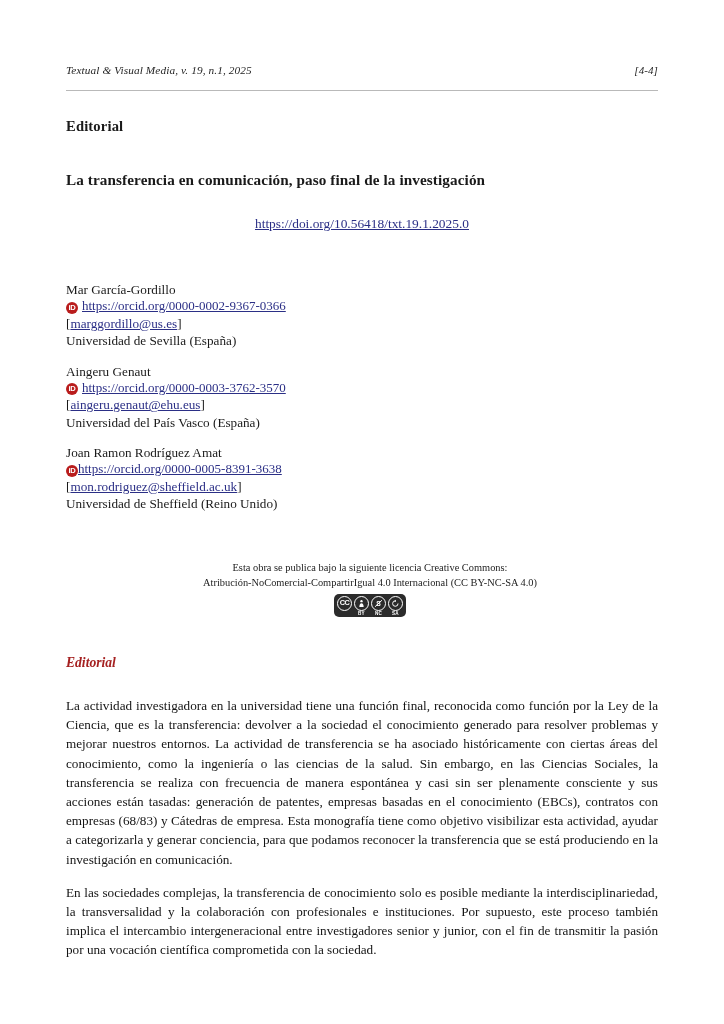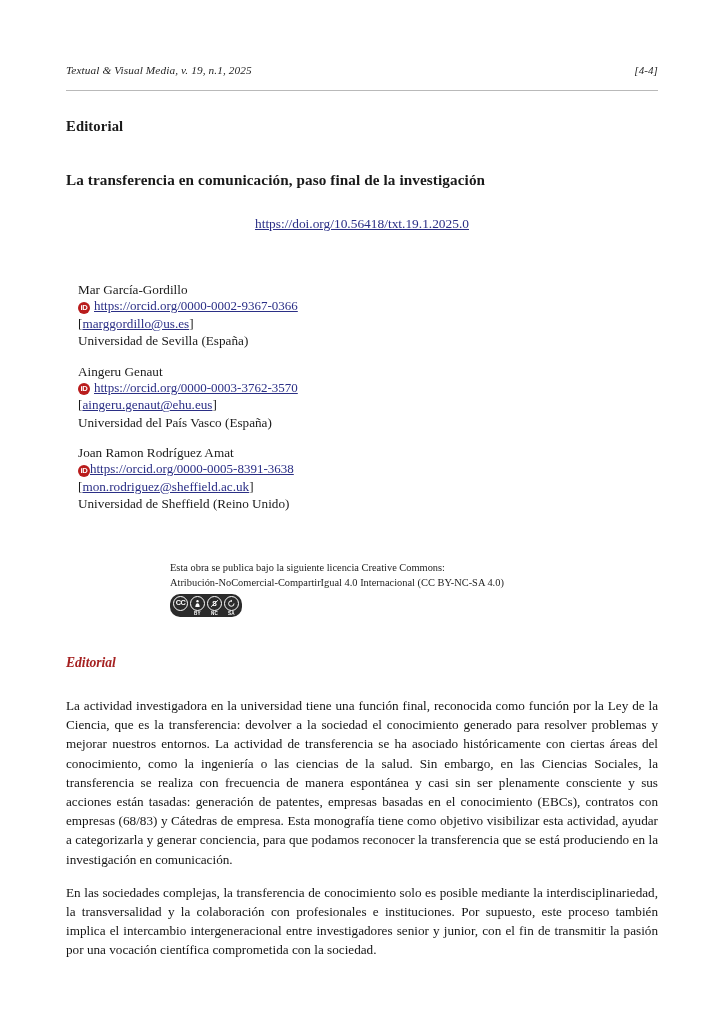--- a/index.html
+++ b/index.html
@@ -89,21 +89,21 @@
 
   
   .authors {
     position: absolute;
     left: 66px;
     top: 281px;
     width: 560px;
     font-size: 13.2px;
     line-height: 1.32;
   }
-  .author-block { margin-bottom: 13px; margin-left: 12px; }
+  .author-block { margin-bottom: 13px; }
   .author-block:last-child { margin-bottom: 0; }
   .author-name { display: block; }
   .orcid-line {
     display: flex;
     align-items: center;
     gap: 4px;
     line-height: 1.25;
   }
   .orcid-line.tight { gap: 0px; }
   .orcid-icon {
@@ -127,31 +127,31 @@
   .email-line { display: block; color: #1a1a1a; }
   .email-line .brk { color: #1a1a1a; text-decoration: none; }
   .affil { display: block; }
 
   
   .license {
     position: absolute;
     right: 66px;
     top: 561px;
     width: 400px;
-    text-align: left;
+    text-align: center;
     font-size: 10.4px;
     line-height: 1.42;
     color: #1c1c1c;
   }
   .cc-badge {
     margin-top: 3px;
     display: inline-flex;
     align-items: center;
     background: #2b2b2b;
-    border-radius: 10px;
+    border-radius: 5px;
     padding: 2px 3px 1px 3px;
     gap: 2px;
   }
   .cc-badge .cc-col {
     display: flex;
     flex-direction: column;
     align-items: center;
   }
   .cc-badge .ring {
     width: 15px; height: 15px;

